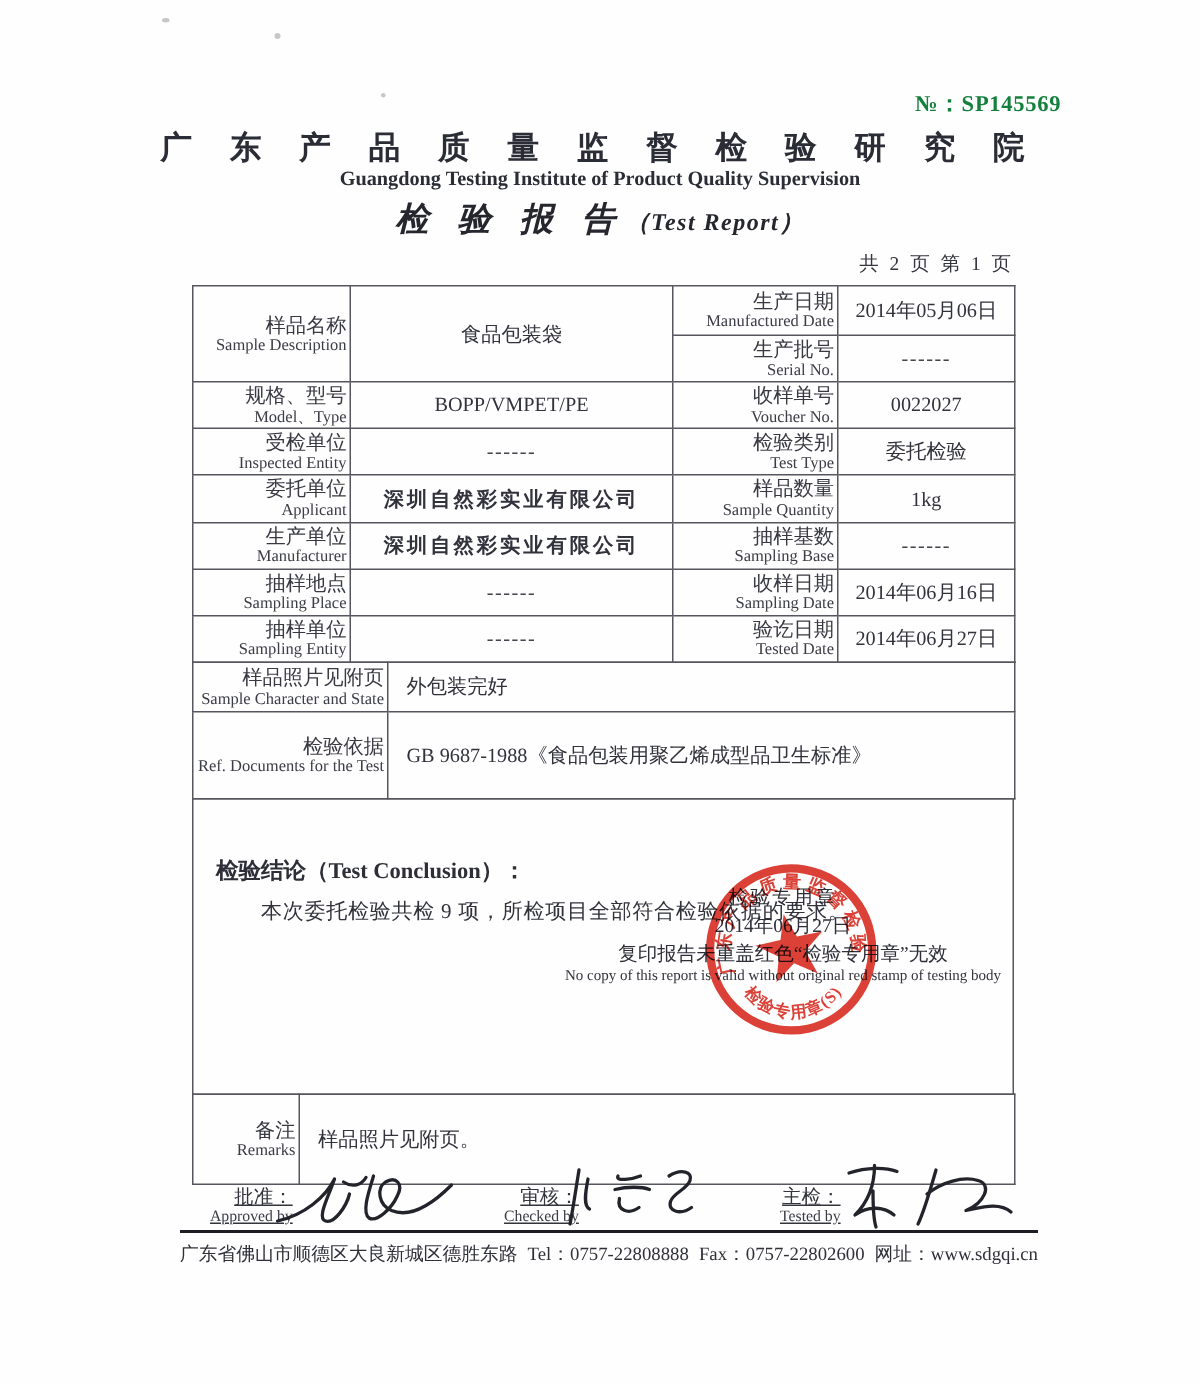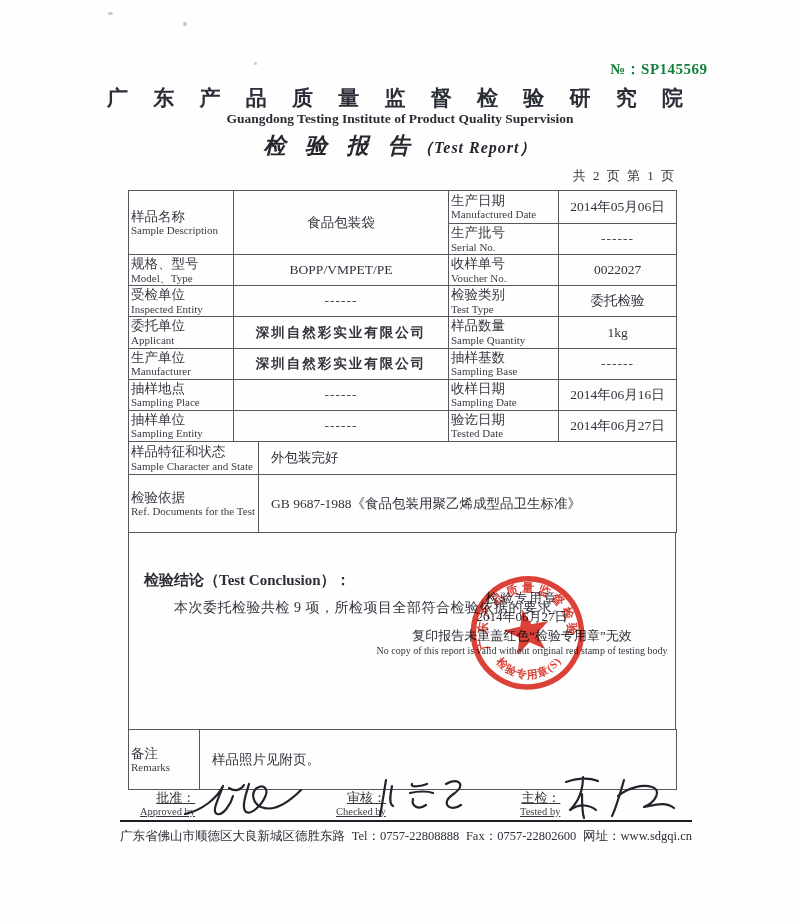--- a/index.html
+++ b/index.html
@@ -12,21 +12,21 @@
   .inst-cn{position:absolute;top:84px;left:0;width:800px;text-align:center;font-size:21px;font-weight:bold;letter-spacing:10px;color:#2b2d36;white-space:nowrap;}
   .inst-en{position:absolute;top:111px;left:0;width:800px;text-align:center;font-size:13.5px;font-weight:bold;color:#2b2d36;}
   .rpt-title{position:absolute;top:131px;left:0;width:800px;text-align:center;font-weight:bold;color:#26272e;white-space:nowrap;font-style:italic;}
   .rpt-title .cn{font-size:22px;letter-spacing:7px;}
   .rpt-title .en{font-size:16px;letter-spacing:1px;}
   .page-info{position:absolute;top:167px;left:436px;width:240px;text-align:right;font-size:13px;color:#33343c;letter-spacing:2px;}
   
   .tblwrap{position:absolute;left:128px;top:190px;width:548px;}
   table{border-collapse:collapse;table-layout:fixed;width:548px;}
   td{border:1px solid #56565e;padding:1px 2px;vertical-align:middle;overflow:hidden;}
-  .lblcell{text-align:left;}
+  .lblcell{text-align:right;}
   .lblcell .cn{font-size:13.5px;color:#383942;line-height:1.15;}
   .lblcell .en{font-size:11px;color:#3b3c45;line-height:1.15;}
   .valcell{text-align:center;font-size:13.5px;color:#31323b;}
   .valcell.left{text-align:left;padding-left:12px;}
   .dash{letter-spacing:1px;color:#44454d;}
   .t2,.t3,.concl,.t4{margin-top:-1px;}
   
   .concl{position:relative;border:1px solid #56565e;height:196px;width:546px;background:transparent;}
   .concl-head{position:absolute;top:38px;left:15px;font-size:15px;font-weight:bold;color:#2d2e37;}
   .concl-body{position:absolute;top:66px;left:45px;font-size:14px;color:#31323b;letter-spacing:.5px;}
@@ -173,21 +173,21 @@
       </table>
 
     <table class="t2">
       <colgroup>
           <col style="width:130px">
           <col style="width:418px">
         </colgroup>
       <tbody>
           <tr style="height:33px">
         <td class="lblcell">
-              <div class="cn">样品特征和状态</div>
+              <div class="cn">样品照片见附页</div>
               <div class="en">Sample Character and State</div>
             </td>
         <td class="valcell left">外包装完好</td>
       </tr>
       <tr style="height:58px">
         <td class="lblcell">
               <div class="cn">检验依据</div>
               <div class="en">Ref. Documents for the Test</div>
             </td>
         <td class="valcell left">GB 9687-1988《食品包装用聚乙烯成型品卫生标准》</td>

